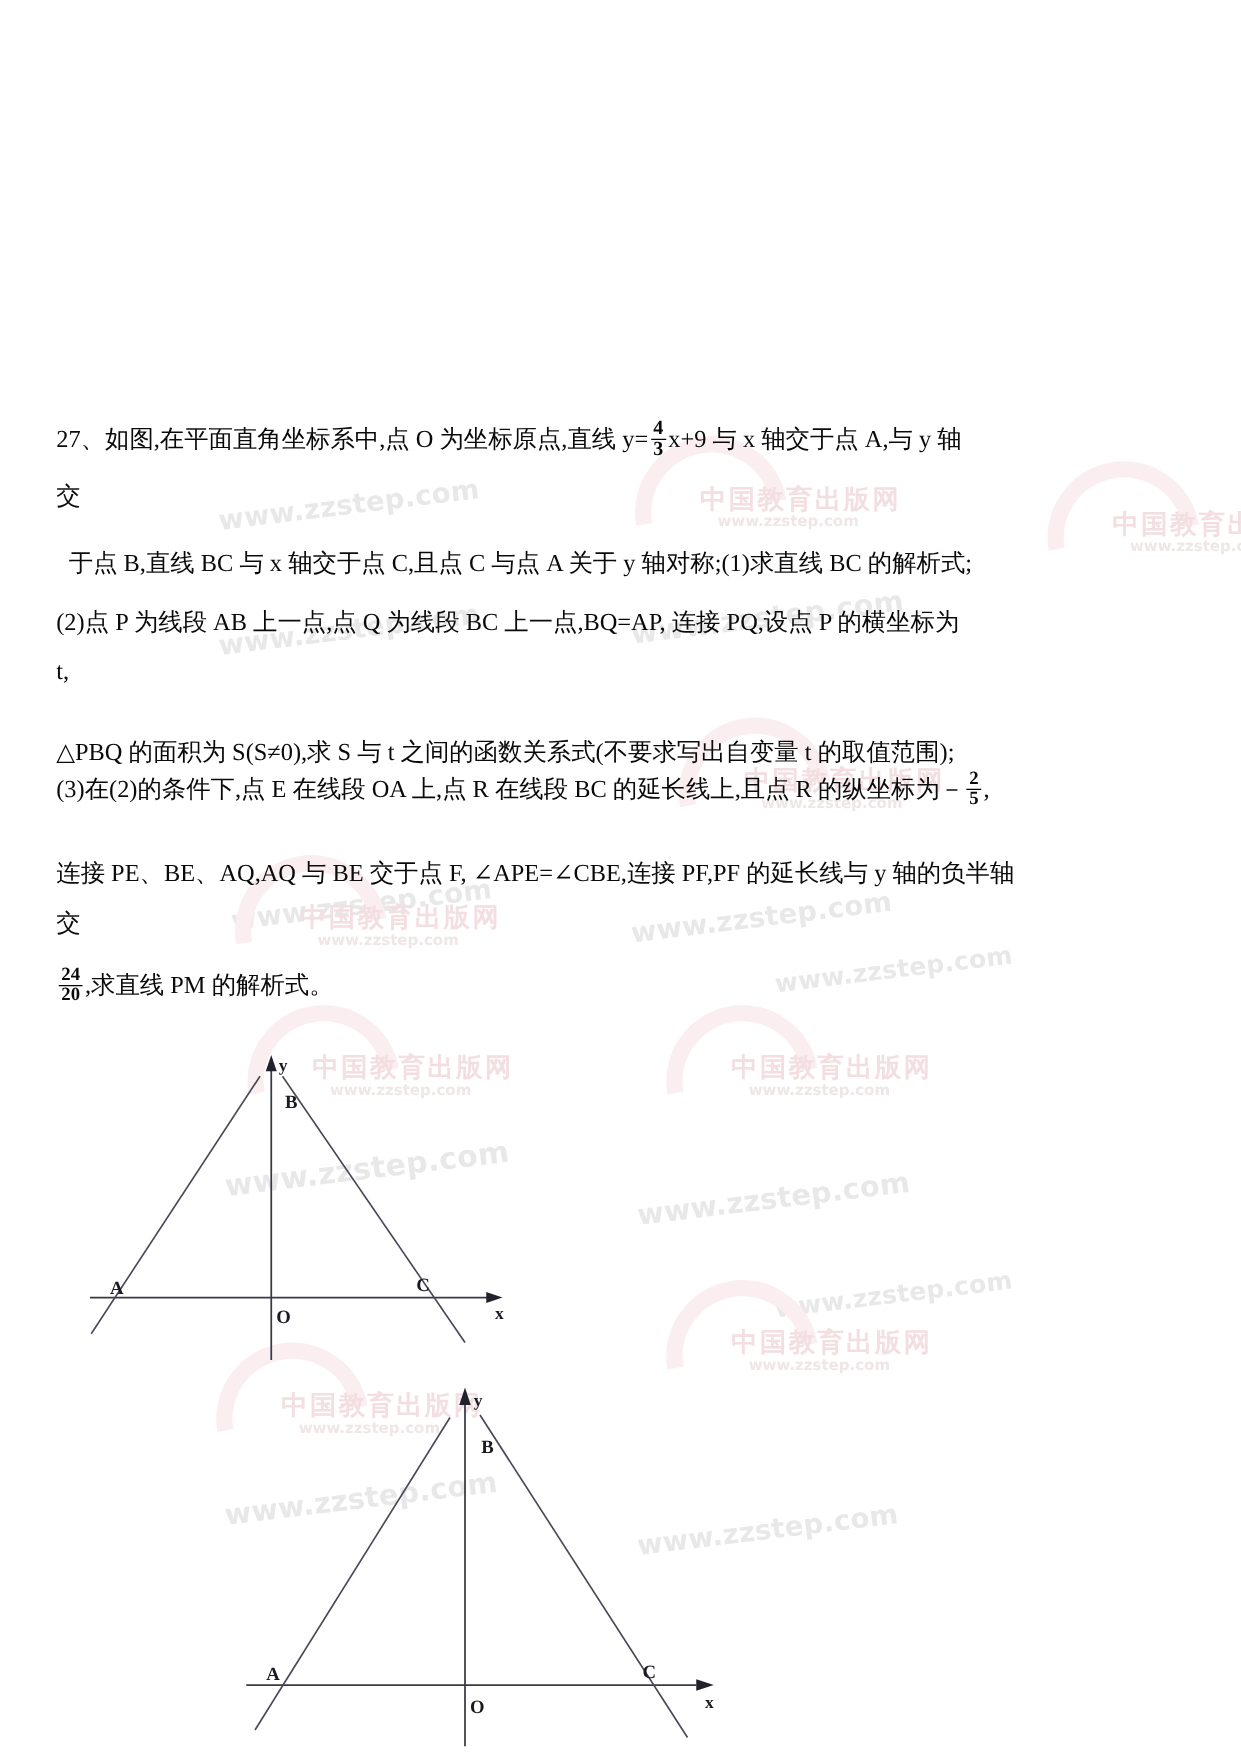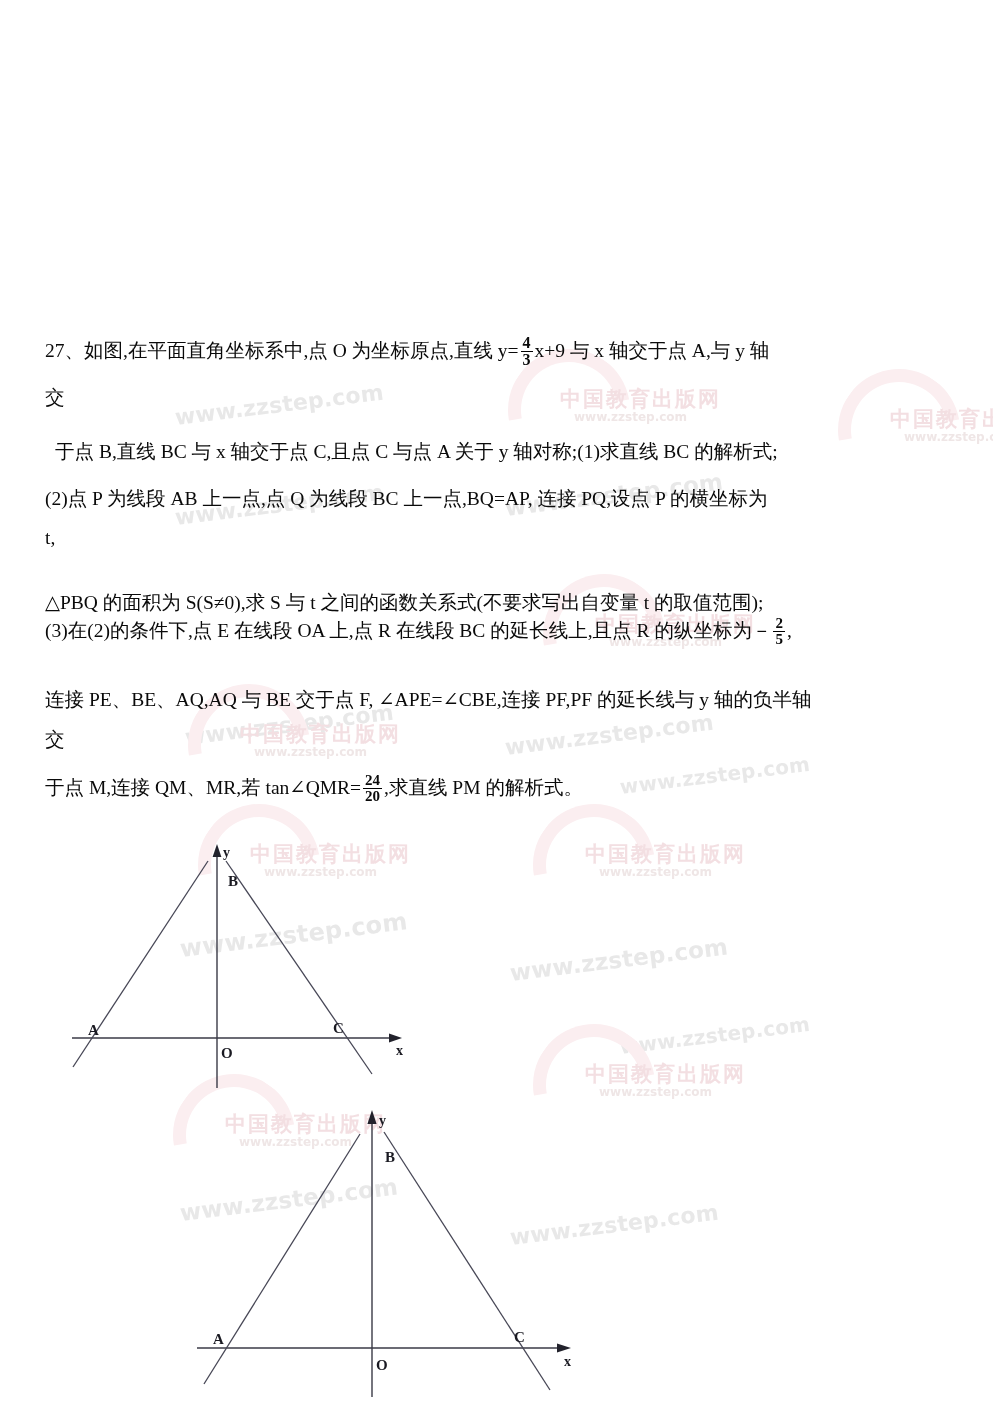--- a/index.html
+++ b/index.html
@@ -187,21 +187,21 @@
 
     <div class="para" style="left:45px; top:617px;">
       <span>(3)在(2)的条件下,点 E 在线段 OA 上,点 R 在线段 BC 的延长线上,且点 R 的纵坐标为－</span><span class="frac small"><span class="num">2</span><span class="den">5</span></span><span>,</span>
     </div>
 
     <div class="para" style="left:45px; top:690px;">连接 PE、BE、AQ,AQ 与 BE 交于点 F, ∠APE=∠CBE,连接 PF,PF 的延长线与 y 轴的负半轴</div>
 
     <div class="para" style="left:45px; top:730px;">交</div>
 
     <div class="para" style="left:45px; top:774px;">
-      <span>于点 M,连接 QM、MR,若 tan∠QMR=</span><span class="frac small"><span class="num">24</span><span class="den">20</span></span><span>,求直线 PM 的解析式。</span>
+      <span class="frac small"><span class="num">24</span><span class="den">20</span></span><span>,求直线 PM 的解析式。</span>
     </div>
 
     <div class="figure" style="left:60px; top:830px;">
       <svg width="360" height="265" viewBox="0 0 360 265">
 
         <line x1="157" y1="25" x2="157" y2="258" stroke="#3a3a46" stroke-width="1.4"></line>
         <polygon points="157,14 152.6,27 161.4,27" fill="#22222c"></polygon>
 
         <line x1="12" y1="208" x2="330" y2="208" stroke="#3a3a46" stroke-width="1.4"></line>
         <polygon points="342,208 329,203.6 329,212.4" fill="#22222c"></polygon>

